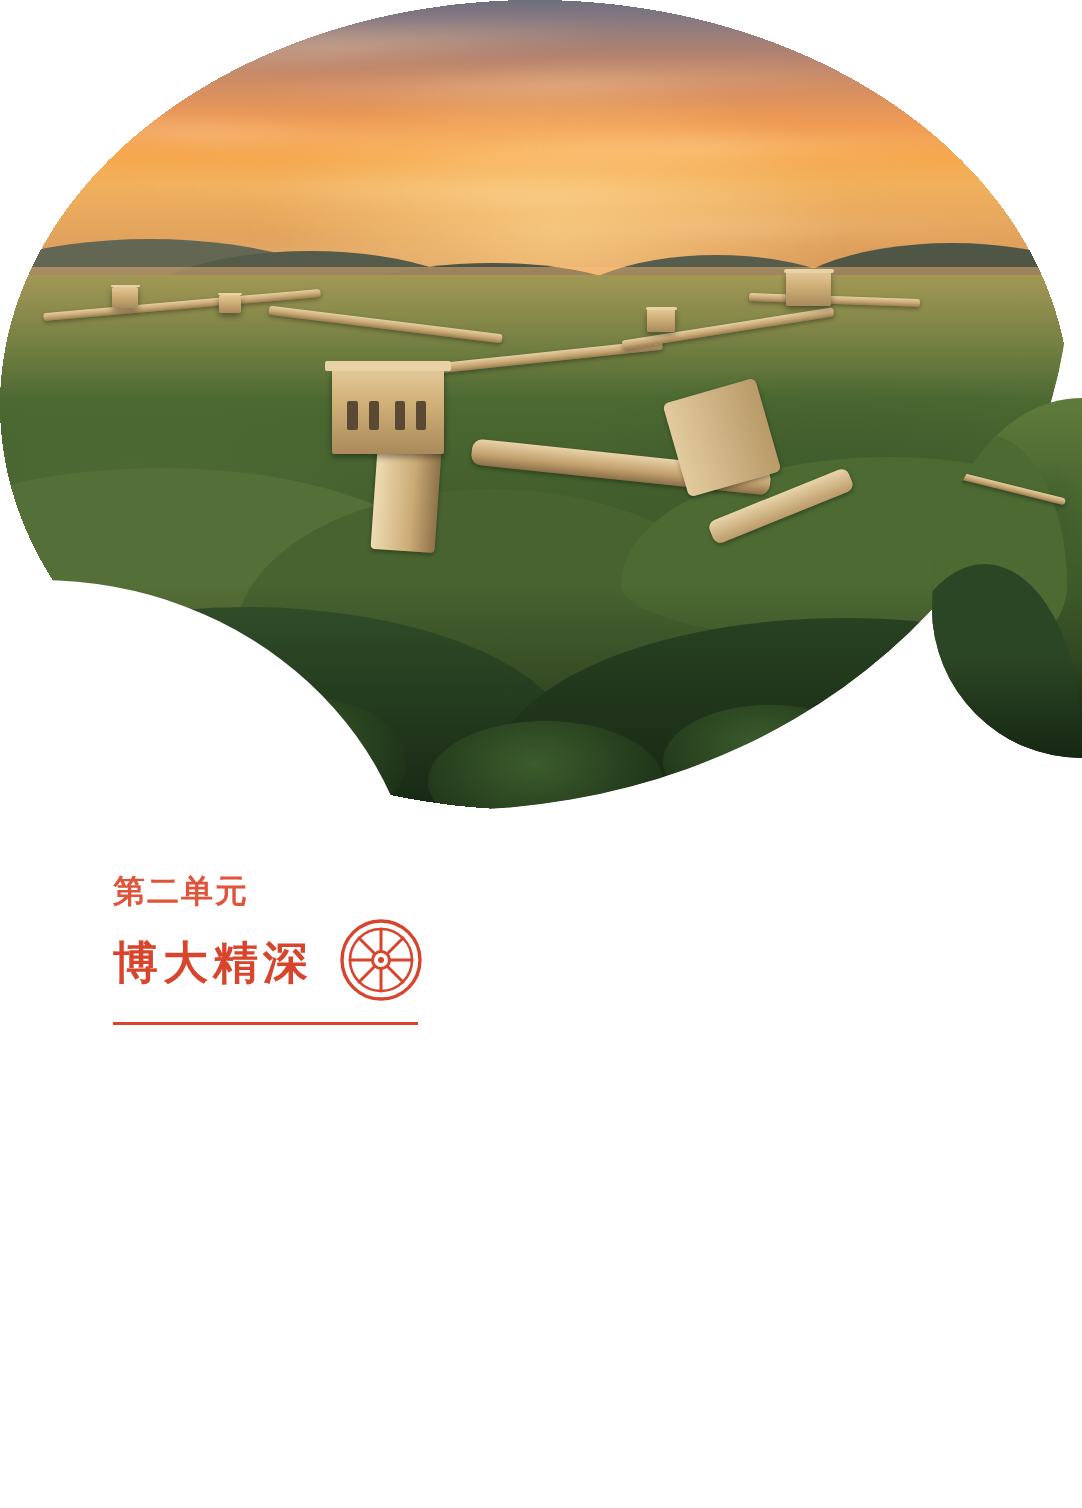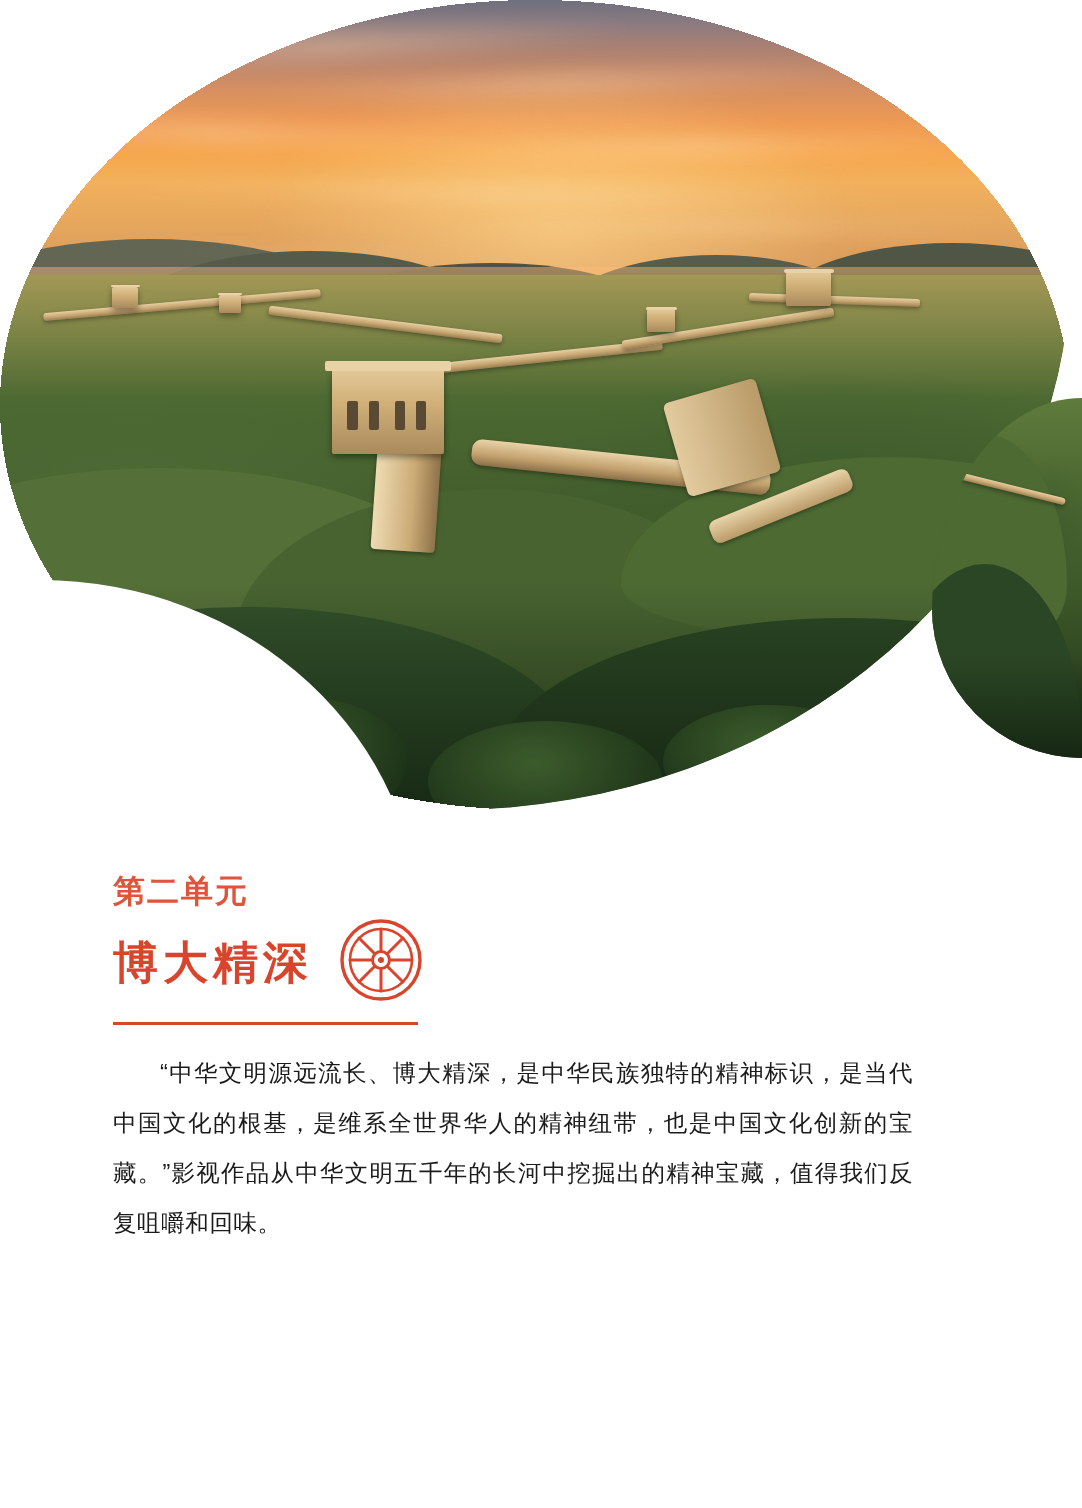--- a/index.html
+++ b/index.html
@@ -337,14 +337,13 @@
           <line x1="35.5" y1="48.5" x2="20" y2="64"></line>
         </g>
       </svg>
     </span>
   </div>
 
   <div class="title-rule"></div>
 </div>
 
 <div class="body-copy">
-  <p>“中华文明源远流长、博大精深，是中华民族独特的精神标识，是当代中国文化的根基，是维系全世界华人的精神纽带，也是中国文化创新的宝藏。”影视作品从中华文明五千年的长河中挖掘出的精神宝藏，值得我们反复咀嚼和回味。</p>
 </div>
 
 </body></html>

